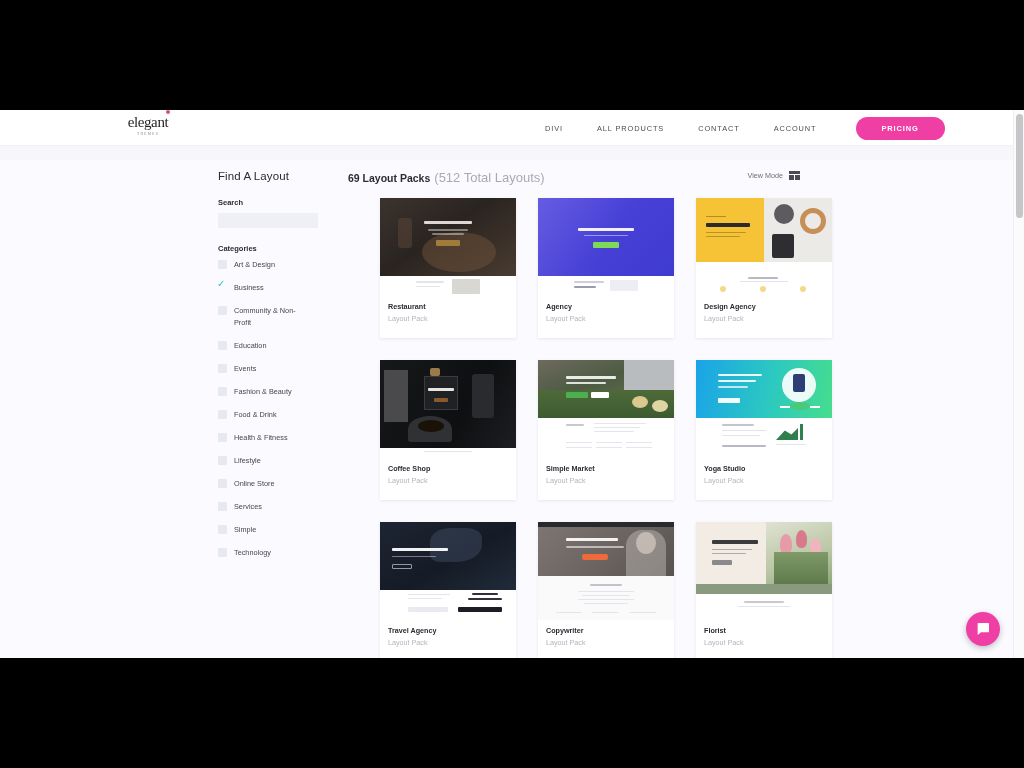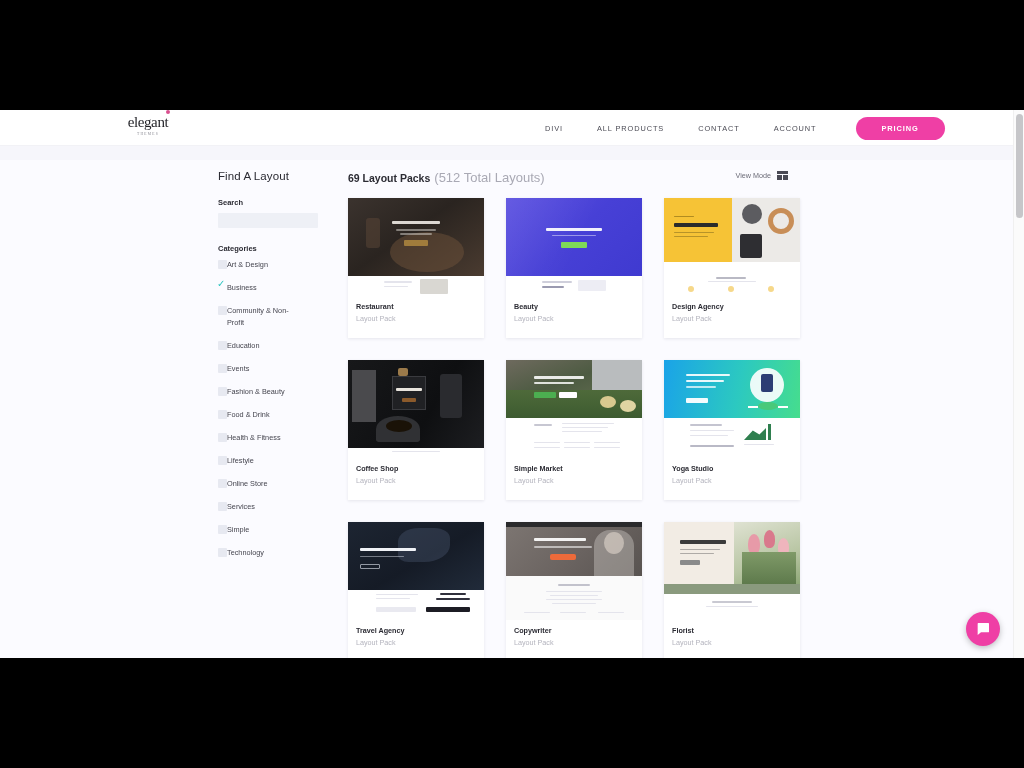--- a/index.html
+++ b/index.html
@@ -74,21 +74,21 @@
   .sidebar-label { font-size: 7.5px; font-weight: bold; color: #2b2b33; margin-top: 16px; }
   .search-input {
     margin-top: 6px; width: 100px; height: 15px;
     background: #eef0f6; border: none; border-radius: 1px;
     font-size: 8px; color: #333; padding: 0 5px;
     font-family: "Liberation Sans", sans-serif;
   }
   .cat-label { font-size: 7.5px; font-weight: bold; color: #2b2b33; margin-top: 16px; margin-bottom: 6px; }
   .cat-list { list-style: none; }
   .cat-item {
-    display: flex; align-items: flex-start; 
+    display: flex; align-items: flex-start; gap: 7px;
     margin-bottom: 11px; cursor: pointer;
   }
   .cat-box {
     flex: 0 0 auto;
     width: 9px; height: 9px; margin-top: 1px;
     background: #e7e9f1; border-radius: 1px;
     position: relative;
   }
   .cat-box.checked { background: transparent; }
   .cat-box.checked::after {
@@ -96,33 +96,34 @@
     position: absolute; left: -1px; top: -4px;
     font-size: 10px; color: #2ec5c0; line-height: 10px;
   }
   .cat-text { font-size: 7.3px; color: #45454f; line-height: 12px; max-width: 78px; }
 
   
   .results { position: absolute; left: 348px; top: 24px; width: 452px; }
   .results-head { display: flex; align-items: baseline; position: relative; height: 16px; }
   .results-count { font-size: 10.5px; font-weight: bold; color: #2b2b33; }
   .results-total { font-size: 13px; color: #a9a9b4; margin-left: 4px; }
-  .view-mode { position: absolute; right: 12px; top: 1px; display: flex; align-items: center; gap: 6px; cursor: pointer; }
+  .view-mode { position: absolute; right: 0; top: 1px; display: flex; align-items: center; gap: 6px; cursor: pointer; }
   .view-mode-label { font-size: 7.2px; color: #6b6b77; }
   .grid-icon { width: 11px; height: 9px; position: relative; }
   .grid-icon i { position: absolute; background: #4a4a55; display: block; }
   .grid-icon i:nth-child(1) { left: 0; top: 0; width: 11px; height: 2.5px; }
   .grid-icon i:nth-child(2) { left: 0; top: 3.5px; width: 5px; height: 5.5px; }
   .grid-icon i:nth-child(3) { left: 6px; top: 3.5px; width: 5px; height: 5.5px; }
 
   .grid {
     margin-top: 12px;
     display: grid;
     grid-template-columns: repeat(3, 136px);
     gap: 22px 22px;
+    margin-left: 32px;
   }
   .card {
     width: 136px; height: 140px;
     background: #ffffff;
     box-shadow: 0 1px 3px rgba(40,40,70,0.10);
     overflow: hidden;
     cursor: pointer;
     display: flex; flex-direction: column;
   }
   .card-thumb { width: 136px; height: 98px; overflow: hidden; position: relative; background: #fff; }
@@ -299,21 +300,21 @@
                   <div class="h-text" style="left:46px;top:37px;width:44px;height:1.4px;background:rgba(255,255,255,.45);"></div>
                   <div class="h-btn" style="left:55px;top:44px;width:26px;height:6px;background:#7ed957;"></div>
                 </div>
                 <div class="thumb-body">
                   <div class="b-line" style="left:36px;top:5px;width:30px;height:2px;background:#cfcfdb;"></div>
                   <div class="b-line" style="left:36px;top:10px;width:22px;height:2px;background:#9a9ab0;"></div>
                   <div class="b-block" style="left:72px;top:4px;width:28px;height:11px;background:#ededf4;"></div>
                 </div>
               </div>
               <div class="card-meta">
-                <div class="card-title">Beauty</div>
+                <div class="card-title">Agency</div>
                 <div class="card-sub">Layout Pack</div>
               </div>
             </div>
 
             <div class="card">
               <div class="card-thumb">
                 <div class="thumb-hero" style="background:#f3f2f0;">
                   <div style="position:absolute;left:0;top:0;width:68px;height:64px;background:#f6c336;"></div>
                   <div class="h-text" style="left:10px;top:18px;width:20px;height:1.4px;background:rgba(120,95,15,.55);"></div>
                   <div class="h-text" style="left:10px;top:25px;width:44px;height:4px;background:#2b2b2b;"></div>

